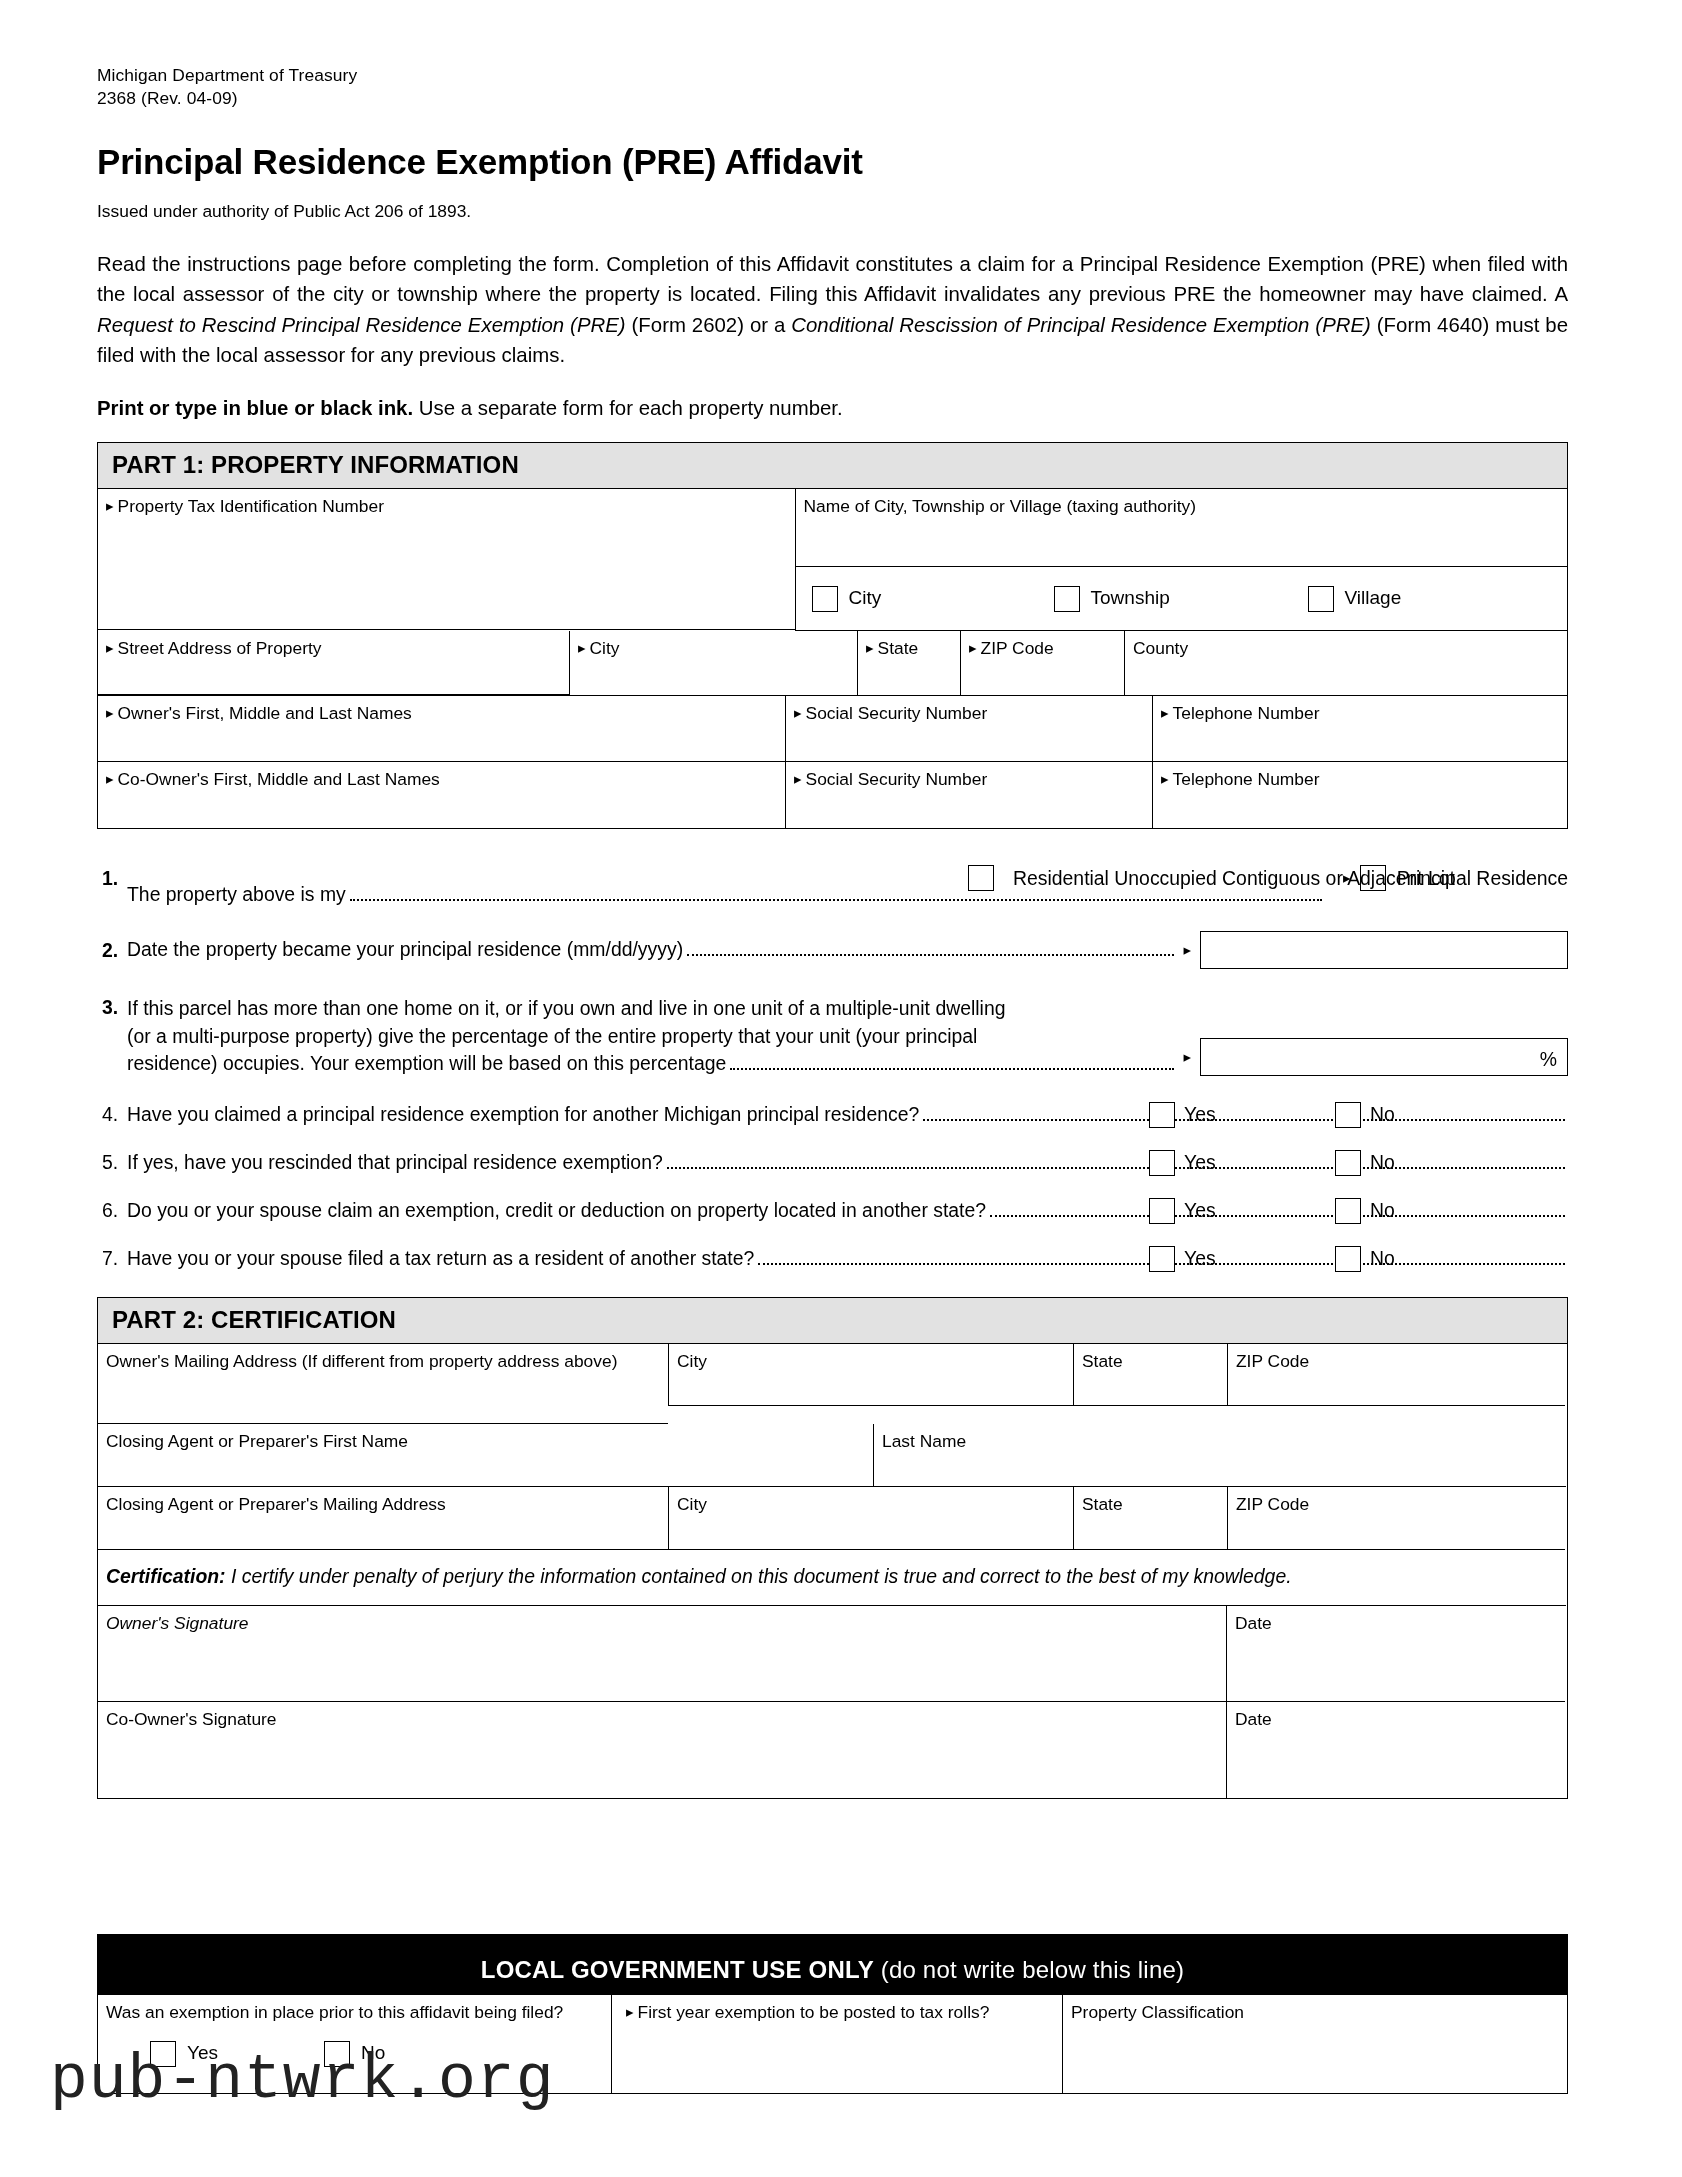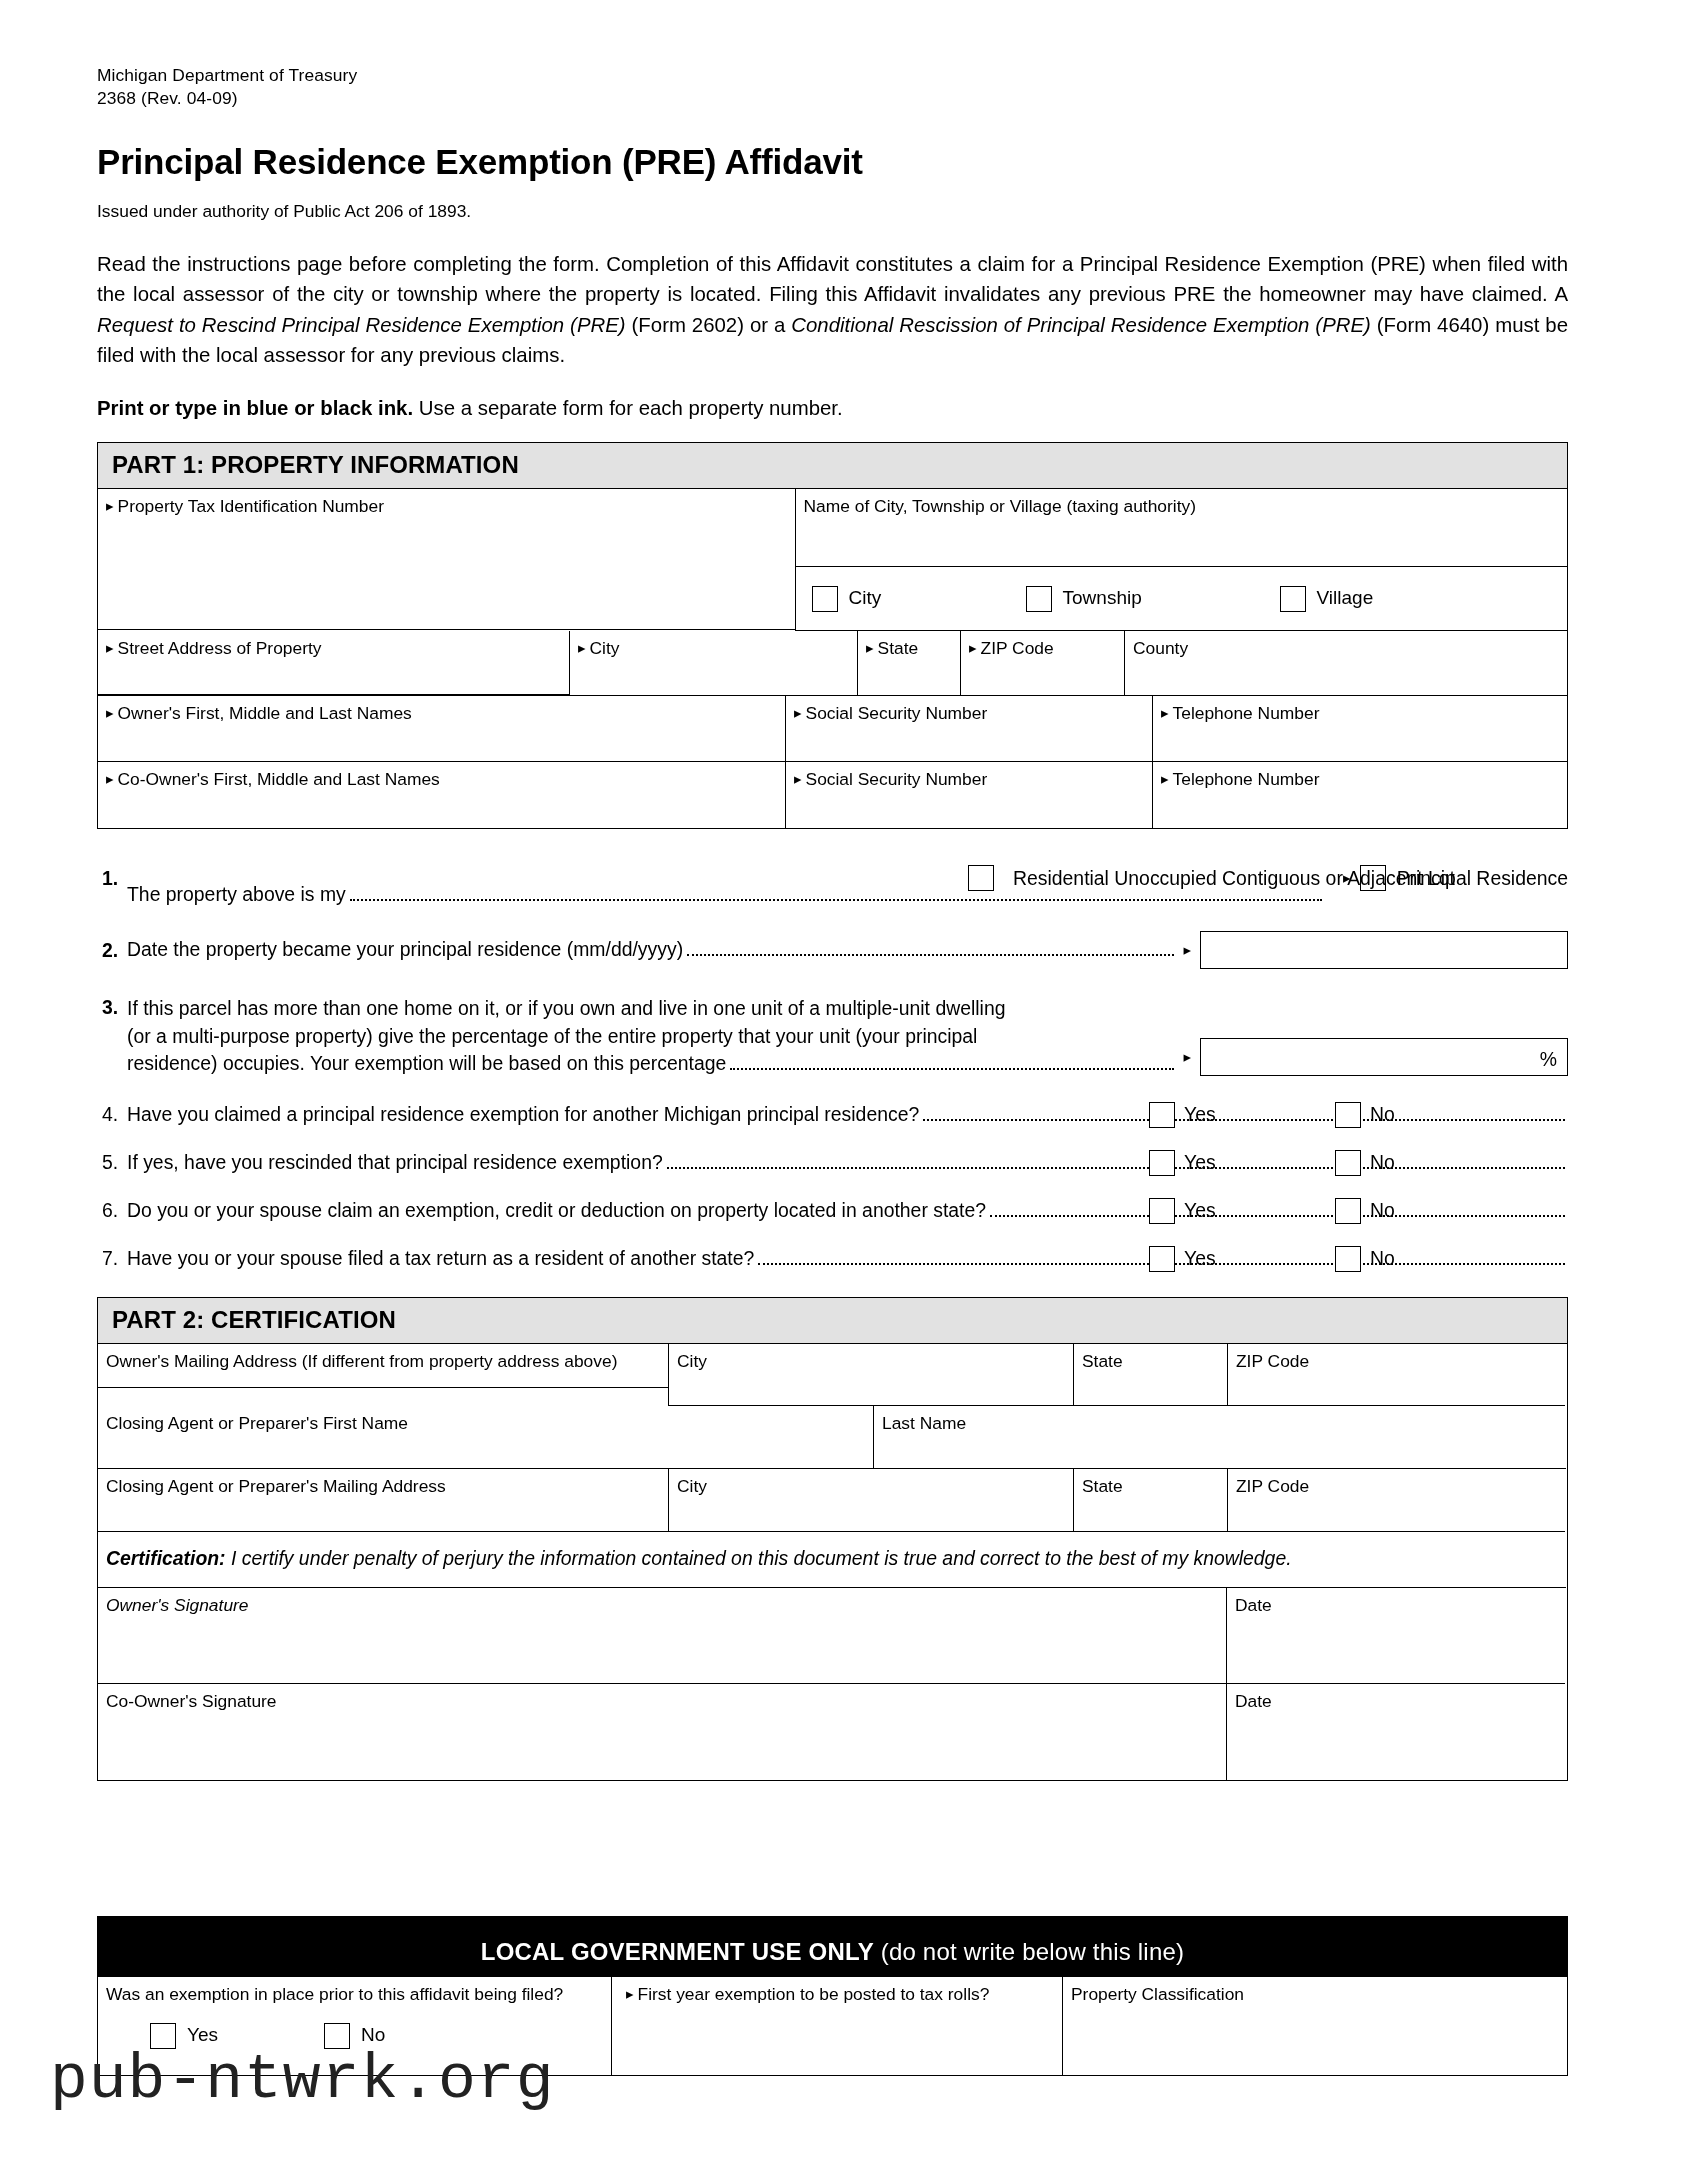--- a/index.html
+++ b/index.html
@@ -213,21 +213,21 @@
         <div class="bl" style="width:772px;">
           <div class="cell bb" style="height:78px;">
             <span class="lbl">Name of City, Township or Village (taxing authority)</span>
           </div>
           <div class="cell bbh" style="height:64px; padding:0 0 0 0;">
             <div style="display:flex; align-items:center; height:100%; padding-left:16px;">
               <div class="cbrow" style="width:214px;">
                 <span class="cb"></span>
                 <span>City</span>
               </div>
-              <div class="cbrow" style="width:254px;">
+              <div class="cbrow" style="width:254px;margin-left:28px;">
                 <span class="cb"></span>
                 <span>Township</span>
               </div>
               <div class="cbrow">
                 <span class="cb"></span>
                 <span>Village</span>
               </div>
             </div>
           </div>
         </div>
@@ -385,21 +385,21 @@
           <span class="cb"></span>
           <span>No</span>
         </div>
       </div>
     </div>
 
     <div class="sect" style="margin-top:26px;">
       <div class="part-bar">PART 2: CERTIFICATION</div>
 
       <div class="row">
-        <div class="cell bbh" style="width:570px; height:44px;">
+        <div class="cell bbh" style="width:570px; height:80px;">
           <span class="lbl">Owner's Mailing Address (If different from property address above)</span>
         </div>
         <div class="cell bl bbh" style="width:405px; height:62px;">
           <span class="lbl">City</span>
         </div>
         <div class="cell bl bbh" style="width:154px; height:62px;">
           <span class="lbl">State</span>
         </div>
         <div class="cell bl bbh" style="width:338px; height:62px;">
           <span class="lbl">ZIP Code</span>

